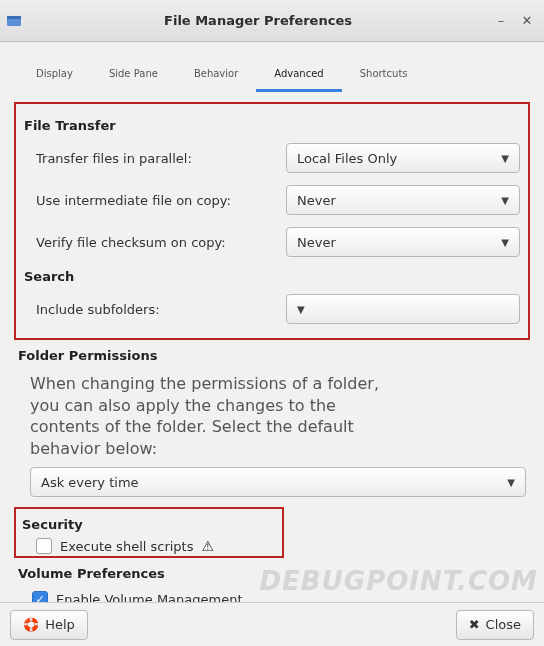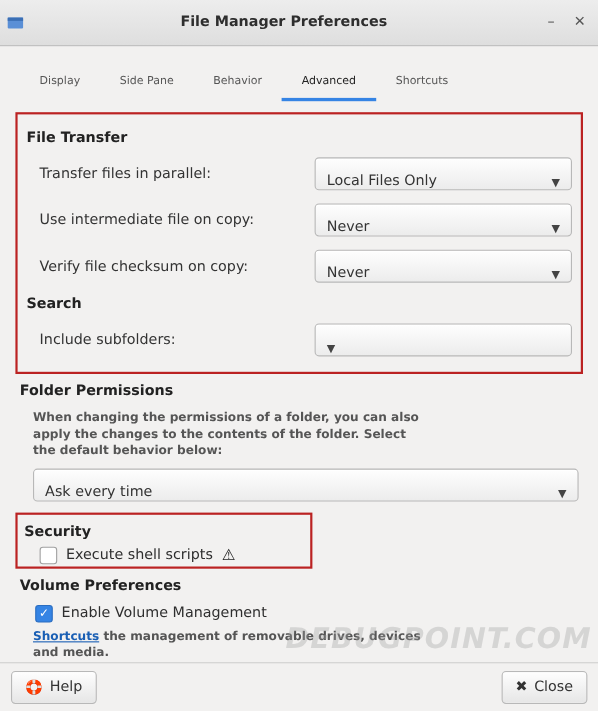--- a/index.html
+++ b/index.html
@@ -83,46 +83,45 @@
     font-size: 13px;
     color: #333;
   }
   .combo {
     flex: 1;
     height: 30px;
     background: linear-gradient(#fefefe, #ececec);
     border: 1px solid #b8b8b8;
     border-radius: 4px;
     display: flex;
-    align-items: flex-end;
+    align-items: center;
     padding: 0 10px;
     font-size: 13px;
     color: #333;
     cursor: pointer;
     box-shadow: inset 0 1px 0 #fff;
   }
   .combo .combo-text { flex: 1; }
   .combo .chev {
     font-size: 10px;
     color: #444;
   }
   .full-combo {
     margin: 8px 0 10px 12px;
   }
   .section-plain {
     margin-top: 6px;
     padding: 0 4px;
   }
   .desc {
-    font-size: 11px;
+    font-size: 16px;
     color: #555;
     margin: 4px 0 6px 12px;
     line-height: 1.35;
     max-width: 360px;
-    font-weight: bold;
   }
   .hl-box2 {
     border: 2px solid #bb2222;
     padding: 6px 8px 0 6px;
     margin: 8px 0 8px 0;
     width: 270px;
   }
   .check-row {
     display: flex;
     align-items: center;

